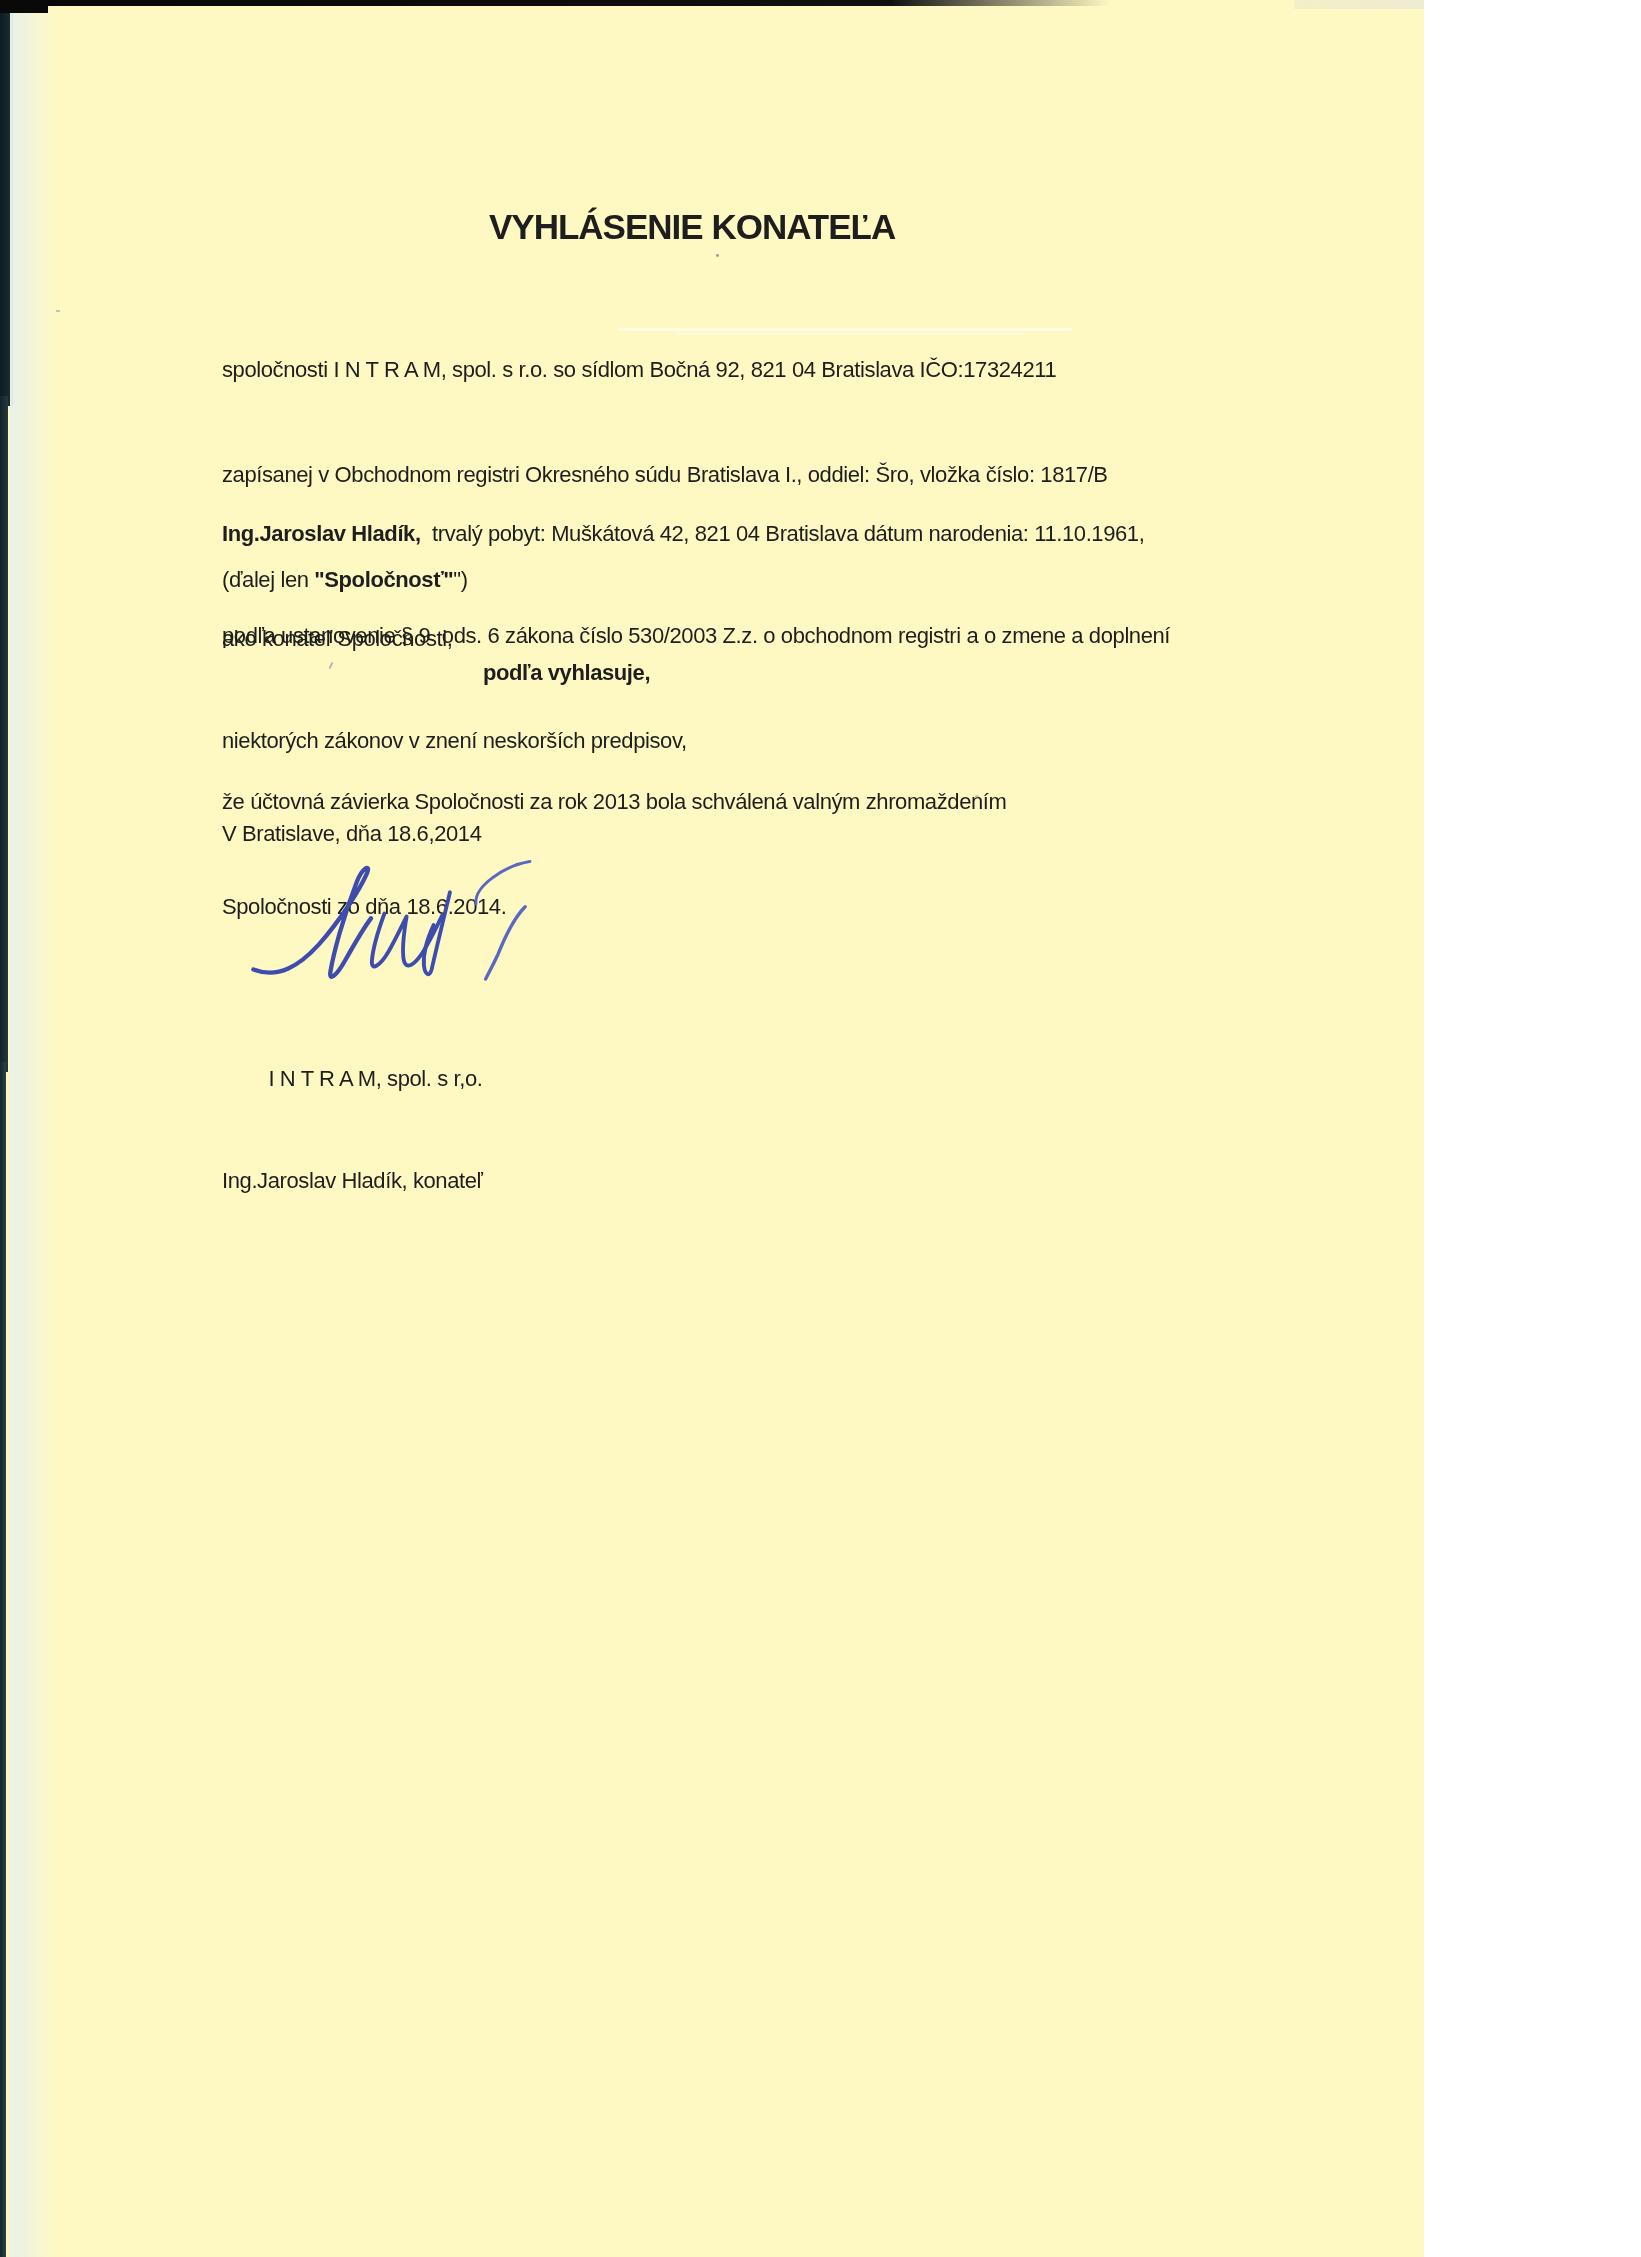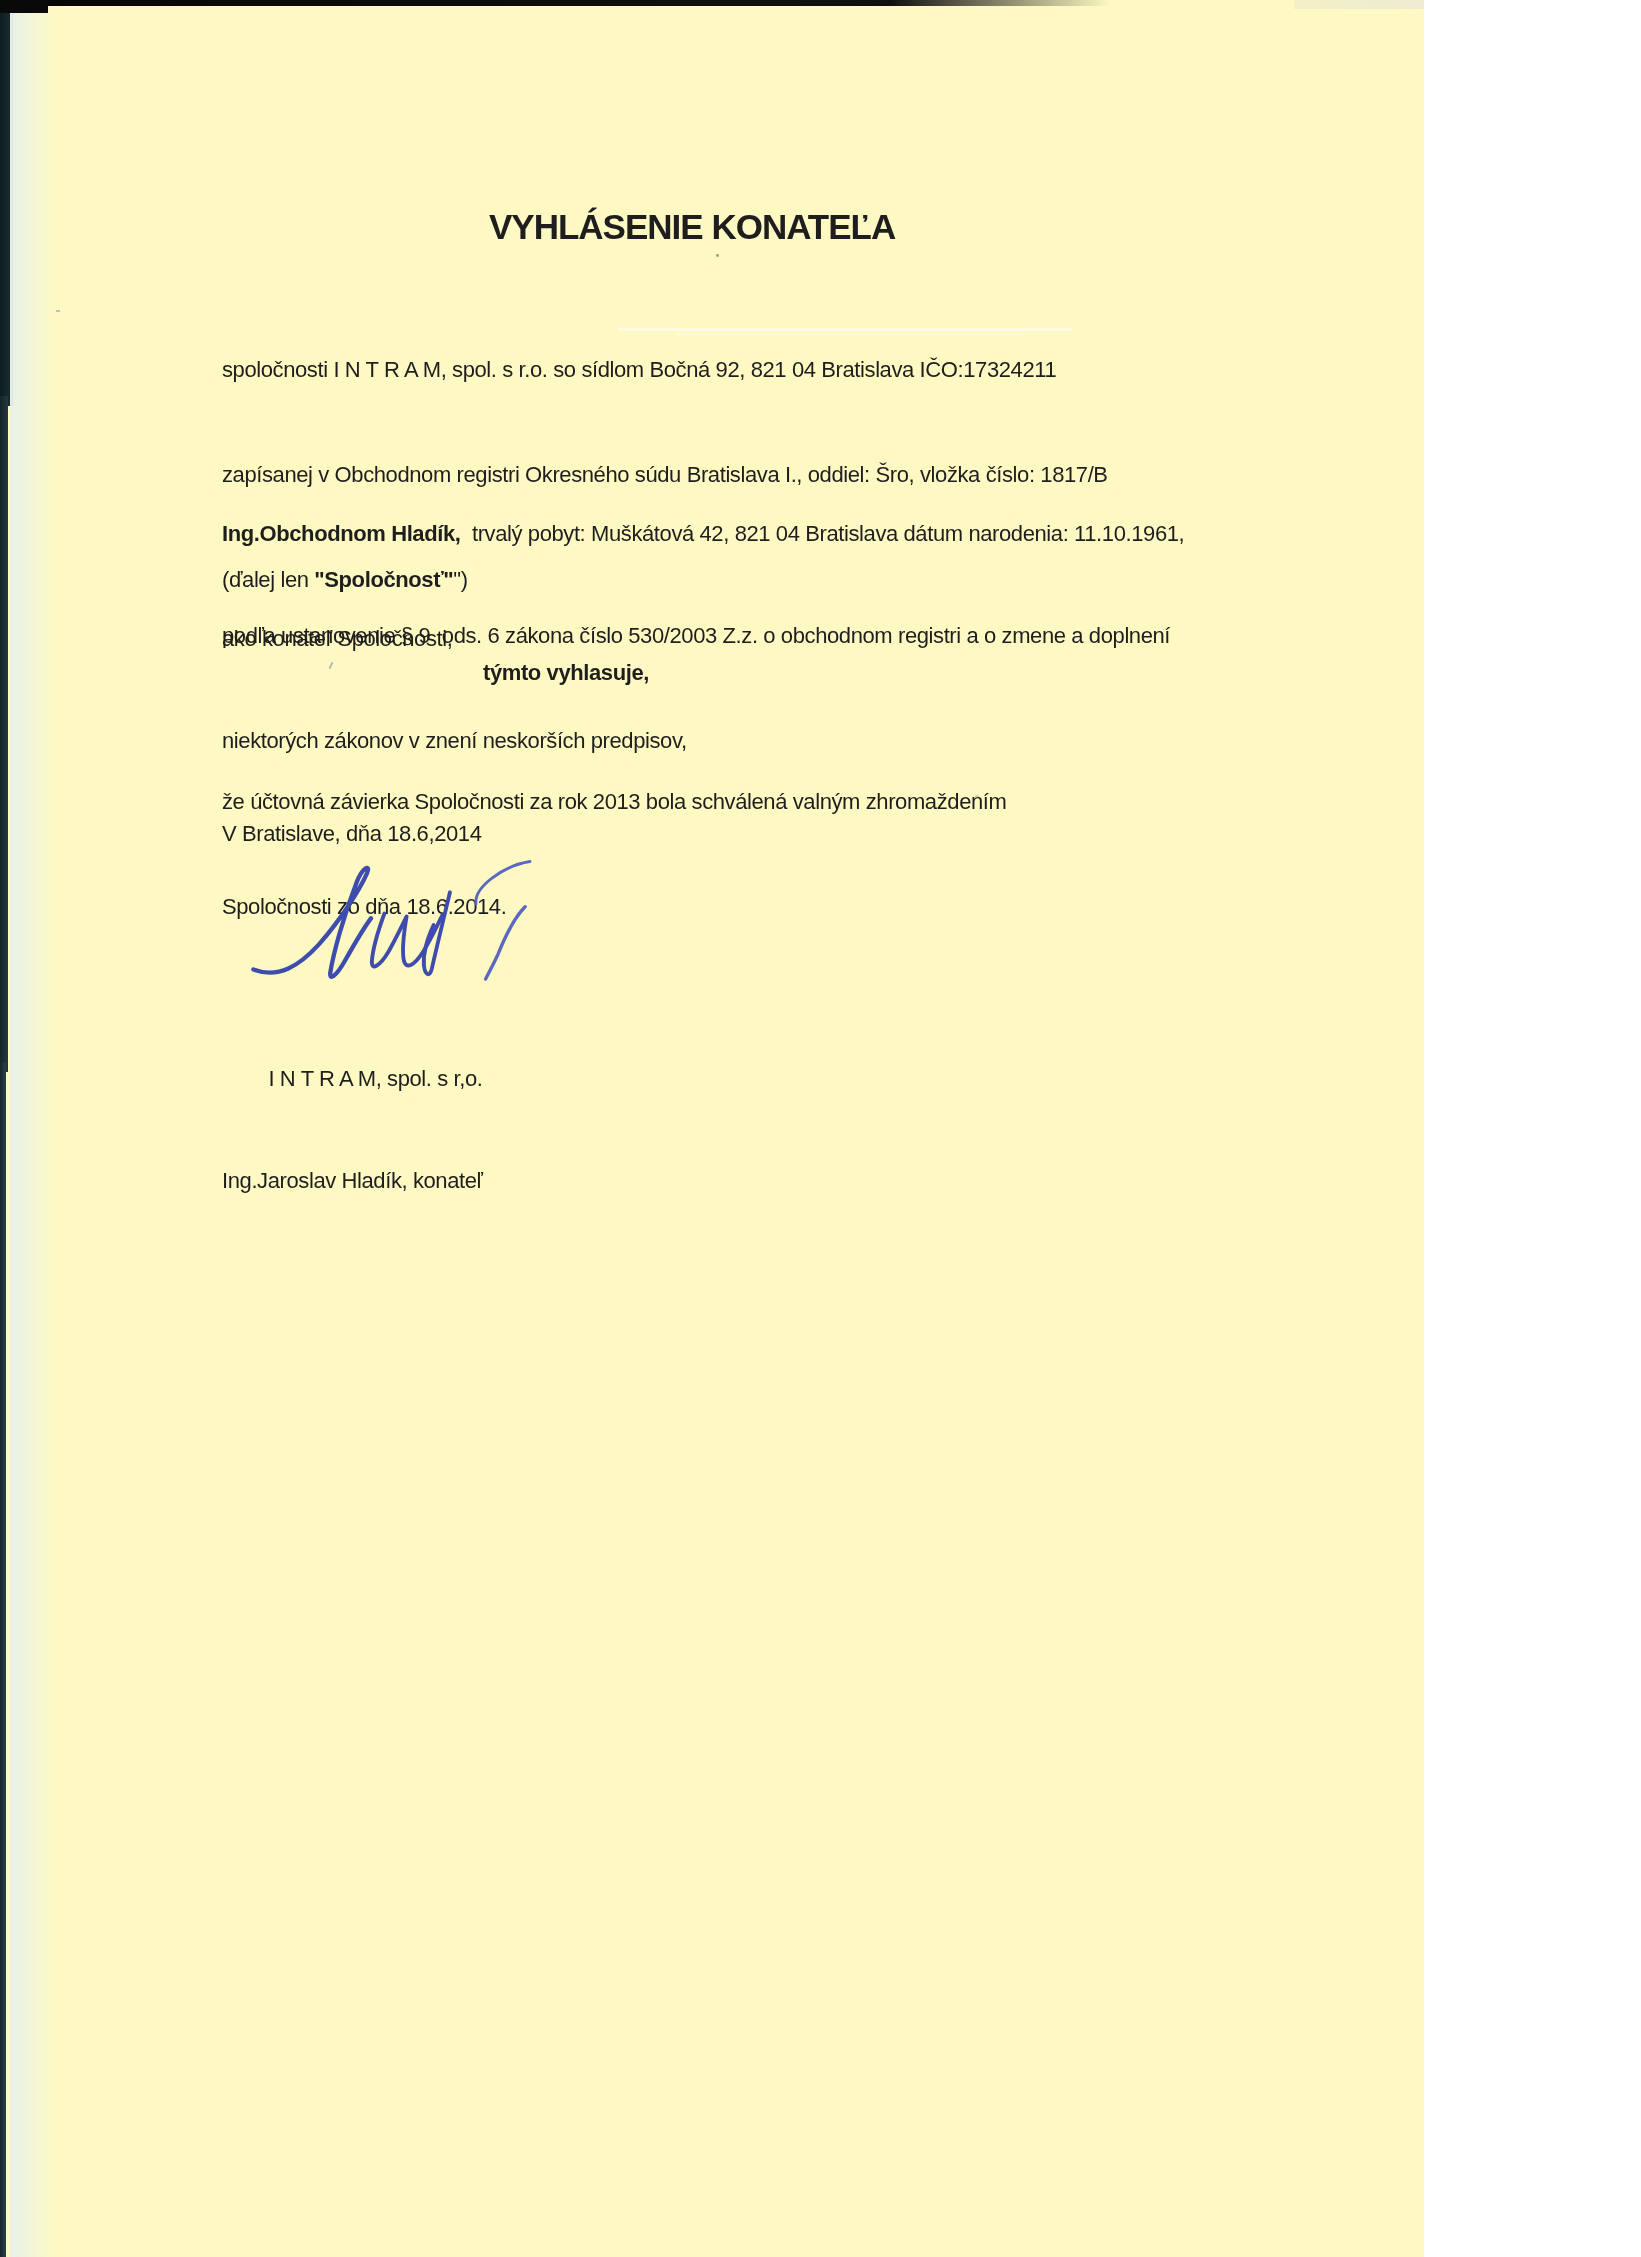--- a/index.html
+++ b/index.html
@@ -116,30 +116,30 @@
 
   <div class="doc-title">VYHLÁSENIE KONATEĽA</div>
 
   <div class="para p-intro">
     <div>spoločnosti I N T R A M, spol. s r.o. so sídlom Bočná 92, 821 04 Bratislava IČO:17324211</div>
     <div>zapísanej v Obchodnom registri Okresného súdu Bratislava I., oddiel: Šro, vložka číslo: 1817/B</div>
     <div><span>(ďalej len </span><span class="b">"Spoločnosť"</span><span>")</span></div>
   </div>
 
   <div class="para p-declarant">
-    <div><span class="b">Ing.Obchodnom Hladík,</span><span>  trvalý pobyt: Muškátová 42, 821 04 Bratislava dátum narodenia: 11.10.1961,</span></div>
+    <div><span class="b">Ing.Jaroslav Hladík,</span><span>  trvalý pobyt: Muškátová 42, 821 04 Bratislava dátum narodenia: 11.10.1961,</span></div>
     <div>ako konateľ Spoločnosti,</div>
   </div>
 
   <div class="para p-legal">
     <div>podľa ustanovenie § 9  ods. 6 zákona číslo 530/2003 Z.z. o obchodnom registri a o zmene a doplnení</div>
     <div>niektorých zákonov v znení neskorších predpisov,</div>
   </div>
 
-  <div class="para p-heading">týmto vyhlasuje,</div>
+  <div class="para p-heading">podľa vyhlasuje,</div>
 
   <div class="para p-body">
     <div>že účtovná závierka Spoločnosti za rok 2013 bola schválená valným zhromaždením</div>
     <div>Spoločnosti zo dňa 18.6.2014.</div>
   </div>
 
   <div class="para p-date">V Bratislave, dňa 18.6,2014</div>
 
   <svg class="signature-svg" viewBox="0 0 340 192" aria-hidden="true">
     <path stroke-width="4.5" d="M 22 126 C 48 136, 70 122, 90 100 C 112 75, 132 44, 140 26 C 144 16, 135 20, 129 36 C 115 72, 105 110, 102 128 C 100 139, 108 133, 117 117 C 126 101, 135 85, 144 73" stroke="#3e4cae"></path>

